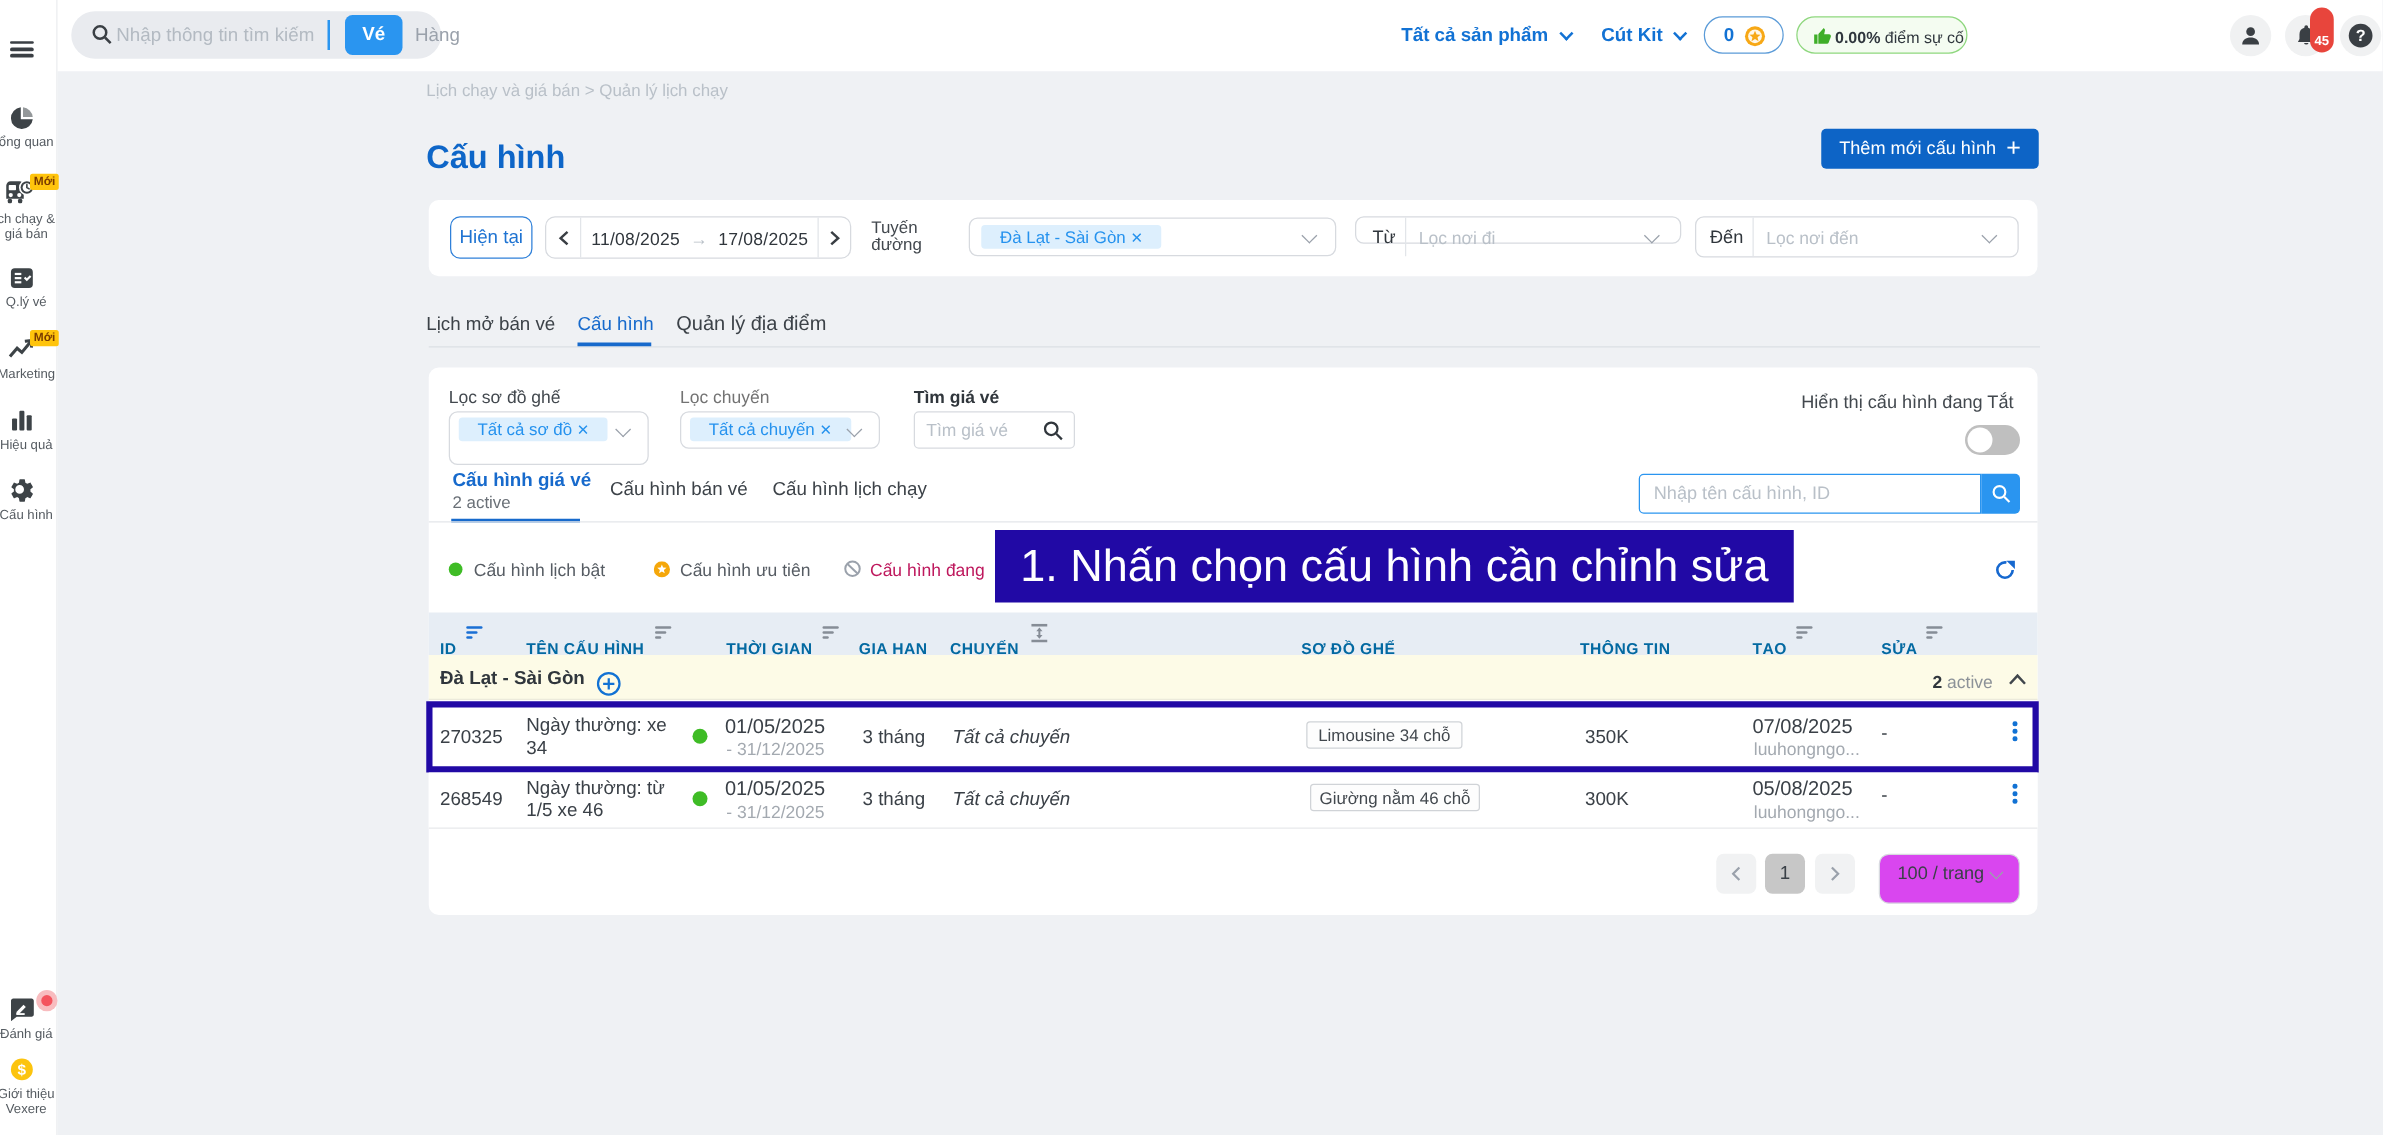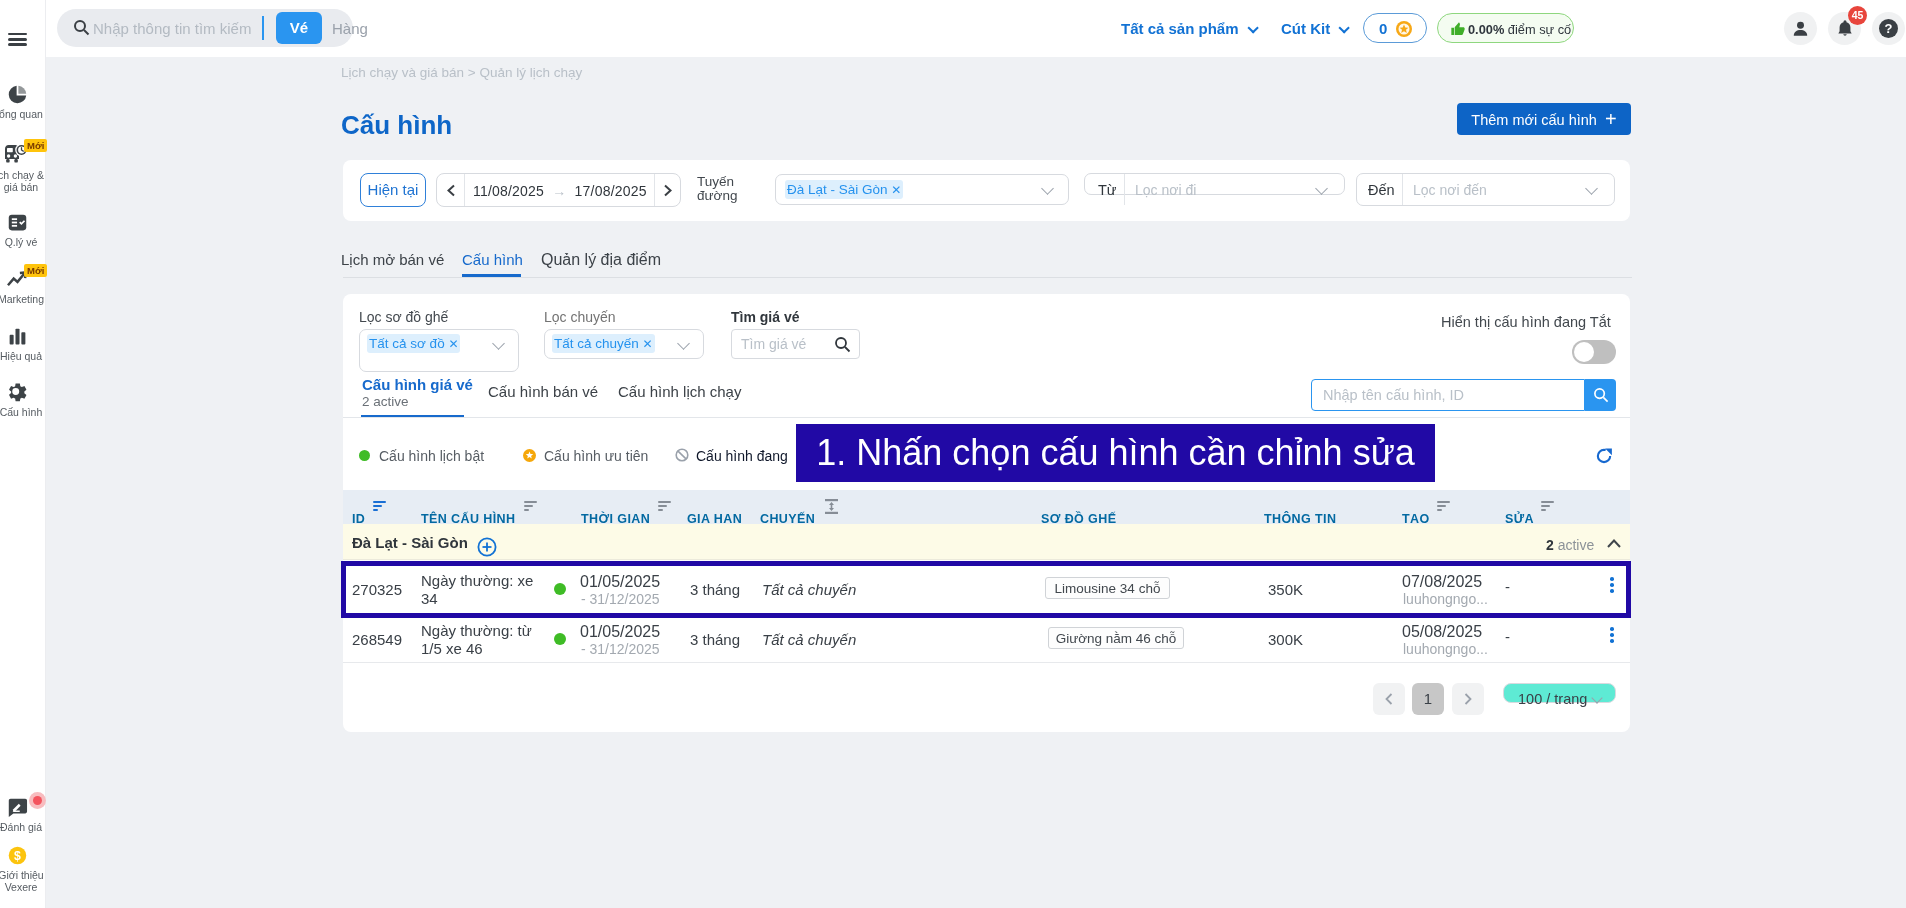--- a/index.html
+++ b/index.html
@@ -26,21 +26,21 @@
 .sbitem svg{display:block;margin:0 auto}
 .sblbl{margin-top:4px;transform:translateX(4px)}
 .moi{position:absolute;background:#ffc40c;color:#7a3b00;font-size:9.5px;font-weight:bold;padding:1px 3px;border-radius:2px}
 
 .bc{position:absolute;left:341px;top:65px;font-size:13.5px;color:#b9c0c8}
 .h1{position:absolute;left:341px;top:110px;font-size:26px;font-weight:bold;color:#0e66c8}
 .addbtn{position:absolute;left:1457px;top:103px;width:174px;height:32px;background:#0d64c6;border-radius:4px;color:#fff;font-size:14.5px;text-align:center;line-height:32px}
 .card1{position:absolute;left:343px;top:160px;width:1287px;height:61px;background:#fff;border-radius:8px}
 .panel{position:absolute;left:343px;top:294px;width:1287px;height:438px;background:#fff;border-radius:8px}
 .selbox{position:absolute;background:#fff;border:1px solid #d7dadf;border-radius:7px}
-.tag{background:#ddeffd;border-radius:3px;color:#2592ee;font-size:13.5px;padding:2px 2px;white-space:nowrap}
+.tag{background:#ddeffd;border-radius:3px;color:#2592ee;font-size:13.5px;padding:2px 15px;white-space:nowrap}
 .gray-chev{display:inline-block;width:9px;height:9px;border-right:1.8px solid #9aa1ab;border-bottom:1.8px solid #9aa1ab;transform:rotate(45deg)}
 .phtext{color:#b9c0c8;font-size:14px}
 </style>
 </head>
 <body>
 
 <div id="header"></div>
 <div id="sidebar"></div>
 <div class="hamb">
     <div></div>
@@ -77,21 +77,21 @@
   <svg style="position:absolute;left:7px;top:7px" width="19" height="19" viewBox="0 0 24 24">
       <circle cx="12" cy="8" r="4.4" fill="#3a3f44"></circle>
       <path d="M3.5 21c0-4.5 3.9-7 8.5-7s8.5 2.5 8.5 7z" fill="#3a3f44"></path>
     </svg>
 </div>
 <div class="hicon" style="left:1828px">
   <svg style="position:absolute;left:7px;top:6px" width="20" height="21" viewBox="0 0 24 24">
       <path fill="#3a3f44" d="M12 2a1.8 1.8 0 0 0-1.8 1.8v.6A6.5 6.5 0 0 0 5.5 10.7v4.6L4 18h16l-1.5-2.7v-4.6a6.5 6.5 0 0 0-4.7-6.3v-.6A1.8 1.8 0 0 0 12 2z"></path>
       <path fill="#3a3f44" d="M9.8 19a2.3 2.3 0 0 0 4.4 0z"></path>
     </svg>
-  <div style="position:absolute;left:20px;top:-6px;min-width:19px;height:19px;background:#e8453c;border-radius:10px;color:#fff;font-size:10.5px;font-weight:bold;text-align:center;line-height:19px;padding:0 2px">45</div>
+  <div style="position:absolute;left:20px;top:-6px;min-width:19px;height:19px;background:#e8453c;border-radius:10px;color:#fff;font-size:10.5px;font-weight:bold;text-align:center;line-height:19px;padding:18px 2px">45</div>
 </div>
 <div class="hicon" style="left:1872px">
   <div style="position:absolute;left:7px;top:7px;width:19px;height:19px;background:#3a3f44;border-radius:50%;color:#fff;font-size:13px;font-weight:bold;text-align:center;line-height:19px">?</div>
 </div>
 
 <div class="sbitem" style="top:84px">
   <svg width="21" height="21" viewBox="0 0 24 24">
       <path fill="#3d4347" d="M11 2.05A10 10 0 1 0 21.95 13H11z"></path>
       <path fill="#3d4347" d="M13 2.05V11h8.95A10 10 0 0 0 13 2.05z" opacity="0.55"></path>
     </svg>
@@ -248,21 +248,21 @@
 <span class="abs" style="left:379px;top:448px;font-size:14px;color:#565c63">Cấu hình lịch bật</span>
 <svg class="abs" style="left:523px;top:449px" width="13" height="13" viewBox="0 0 13 13">
     <circle cx="6.5" cy="6.5" r="6.5" fill="#f5a70a"></circle>
     <path d="M6.5 2.5 L7.5 5 L10.2 5.1 L8.1 6.9 L8.8 9.6 L6.5 8.1 L4.2 9.6 L4.9 6.9 L2.8 5.1 L5.5 5 Z" fill="#fff"></path>
   </svg>
 <span class="abs" style="left:544px;top:448px;font-size:14px;color:#565c63">Cấu hình ưu tiên</span>
 <svg class="abs" style="left:675px;top:448px" width="14" height="14" viewBox="0 0 14 14">
     <circle cx="7" cy="7" r="5.8" fill="none" stroke="#9aa1ab" stroke-width="1.6"></circle>
     <line x1="3" y1="3.2" x2="11" y2="10.8" stroke="#9aa1ab" stroke-width="1.6"></line>
   </svg>
-<span class="abs" style="left:696px;top:448px;font-size:14px;color:#0f172a">Cấu hình đang</span>
+<span class="abs" style="left:696px;top:448px;font-size:14px;color:#be185d">Cấu hình đang</span>
 <svg class="abs" style="left:1595px;top:447px" width="18" height="18" viewBox="0 0 24 24">
     <circle cx="12" cy="12" r="8.2" fill="none" stroke="#1668cf" stroke-width="2.8" stroke-dasharray="40 11.5"></circle>
     <path d="M13.5 2 L22.5 2 L22.5 11 Z" fill="#1668cf"></path>
   </svg>
 
 <div class="abs" style="left:796px;top:424px;width:639px;height:58px;background:#2109a5;color:#fff;font-size:36px;text-align:center;line-height:57px;letter-spacing:0px">1. Nhấn chọn cấu hình cần chỉnh sửa</div>
 
 <div class="abs" style="left:343px;top:490px;width:1287px;height:34px;background:#e7edf4"></div>
 <style>
 .th{position:absolute;top:512px;font-size:12.5px;font-weight:bold;color:#0369a1;letter-spacing:0.4px}
@@ -365,16 +365,16 @@
   <svg style="position:absolute;left:12px;top:10px" width="8" height="12" viewBox="0 0 8 12">
       <path d="M6.5 1 L1.5 6 L6.5 11" stroke="#9aa1ab" stroke-width="1.8" fill="none"></path>
     </svg>
 </div>
 <div class="abs" style="left:1412px;top:683px;width:32px;height:32px;background:#c7c7c7;border-radius:6px;font-size:15px;color:#3a4047;text-align:center;line-height:32px">1</div>
 <div class="abs" style="left:1452px;top:683px;width:32px;height:32px;background:#f1f2f3;border-radius:6px">
   <svg style="position:absolute;left:12px;top:10px" width="8" height="12" viewBox="0 0 8 12">
       <path d="M1.5 1 L6.5 6 L1.5 11" stroke="#9aa1ab" stroke-width="1.8" fill="none"></path>
     </svg>
 </div>
-<div class="abs" style="left:1503px;top:683px;width:113px;height:20px;background:#5eead4;border:1px solid #d7dadf;border-radius:8px">
+<div class="abs" style="left:1503px;top:683px;width:113px;height:40px;background:#d946ef;border:1px solid #d7dadf;border-radius:8px">
   <span style="position:absolute;left:14px;top:7px;font-size:14.5px;color:#3a4047">100 / trang</span>
   <span class="gray-chev" style="position:absolute;right:14px;top:10px;width:8px;height:8px"></span>
 </div>
 
 </body></html>

